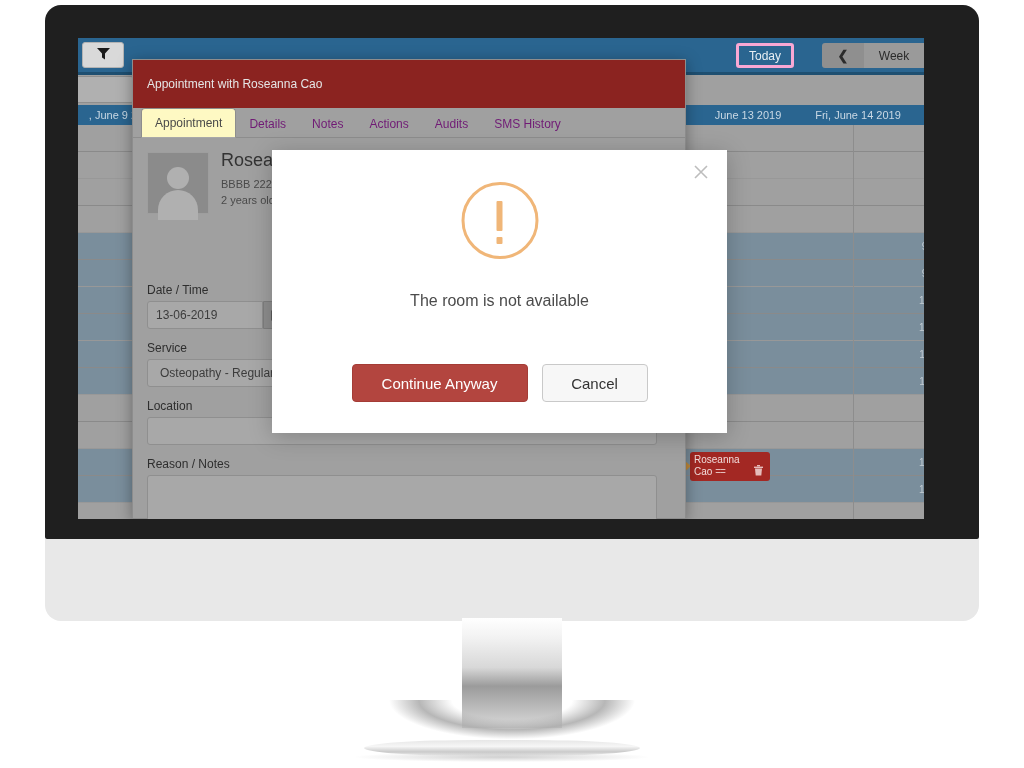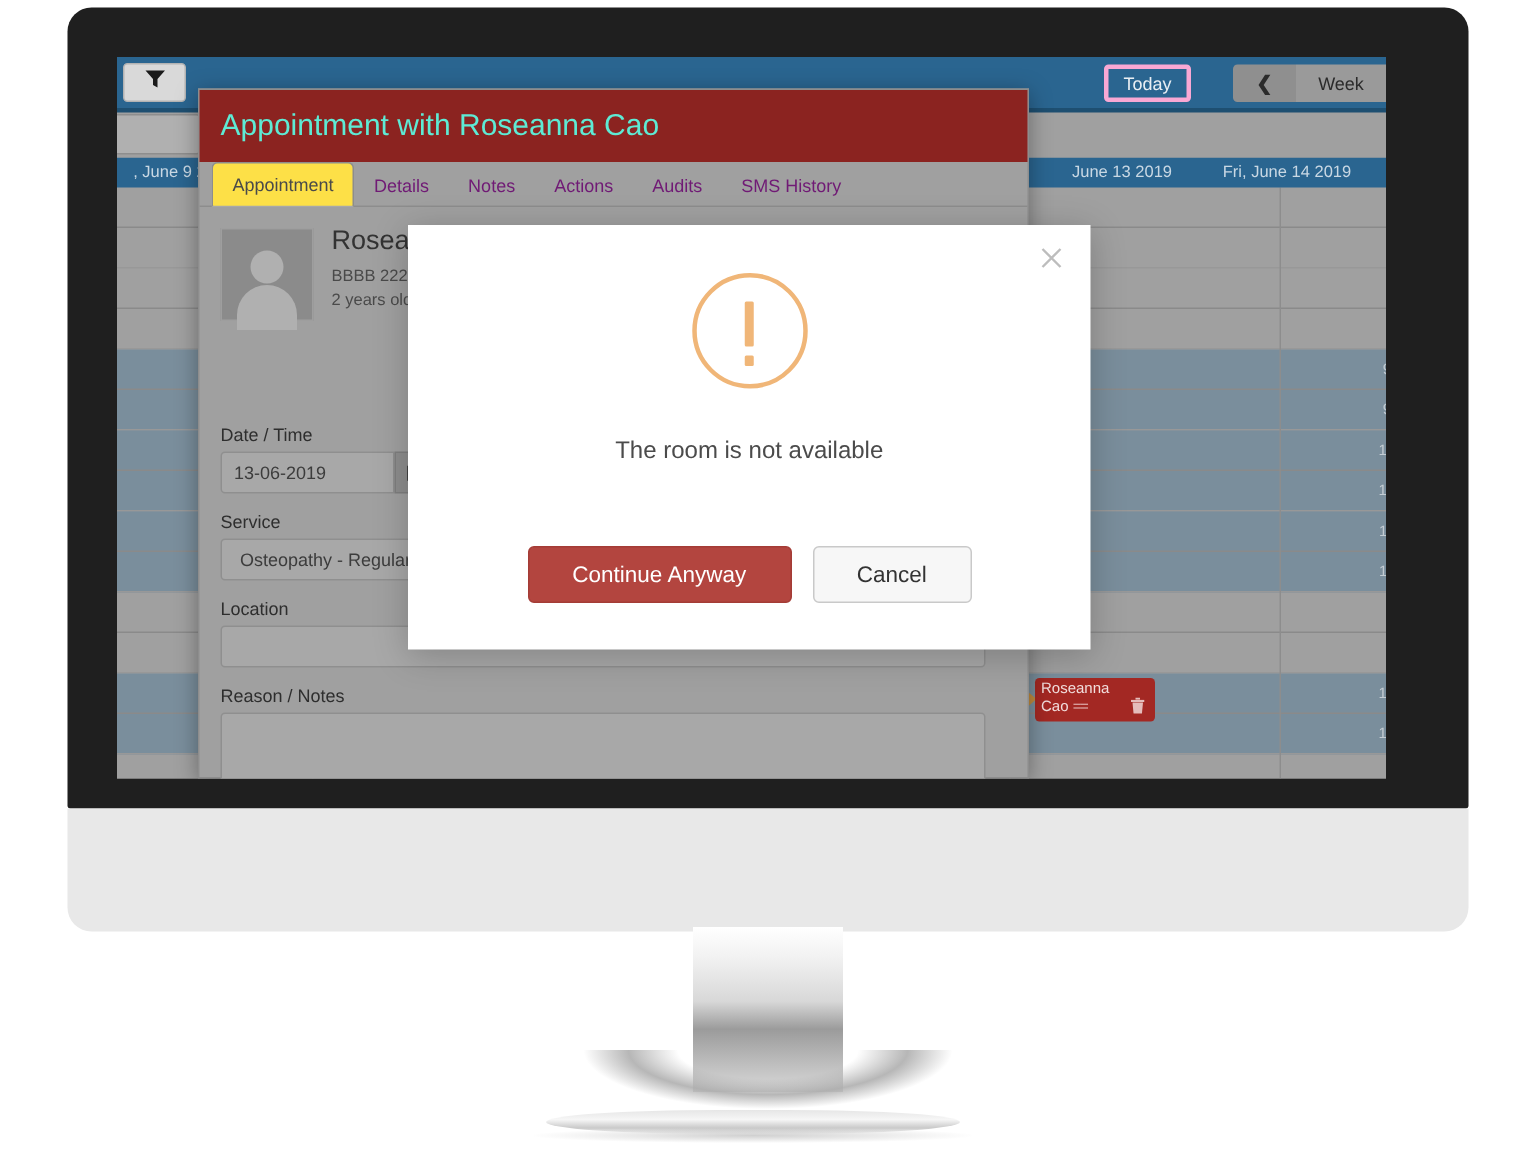--- a/index.html
+++ b/index.html
@@ -198,36 +198,36 @@
     background: #a0a0a0;
     border: 1px solid #8d8d8d;
     box-shadow: 0 3px 14px rgba(0,0,0,0.35);
     z-index: 10;
   }
   .appt-header {
     height: 48px; background: #8b2320;
     display: flex; align-items: center;
     padding-left: 14px;
   }
-  .appt-title { color: #5eead4; font-size: 20px; }
+  .appt-title { color: #e5e5e5; font-size: 12px; }
 
   .tabs {
     position: relative; height: 30px;
     border-bottom: 1px solid #8d8d8d;
     padding-left: 8px;
     display: flex; align-items: flex-end;
   }
   .tab {
     font-size: 12px; color: #701a75;
     padding: 7px 13px 7px 13px;
     position: relative; top: 1px;
   }
   .tab.active {
     color: #4a4a4a;
-    background: #fde047;
+    background: #fef9c3;
     border: 1px solid #8d8d8d;
     border-bottom: 1px solid #a8a8a8;
     border-radius: 4px 4px 0 0;
   }
 
   .appt-body { position: relative; padding: 14px 14px 0 14px; }
   .avatar {
     position: absolute; left: 14px; top: 14px;
     width: 62px; height: 62px;
     background: #8b8b8b;

